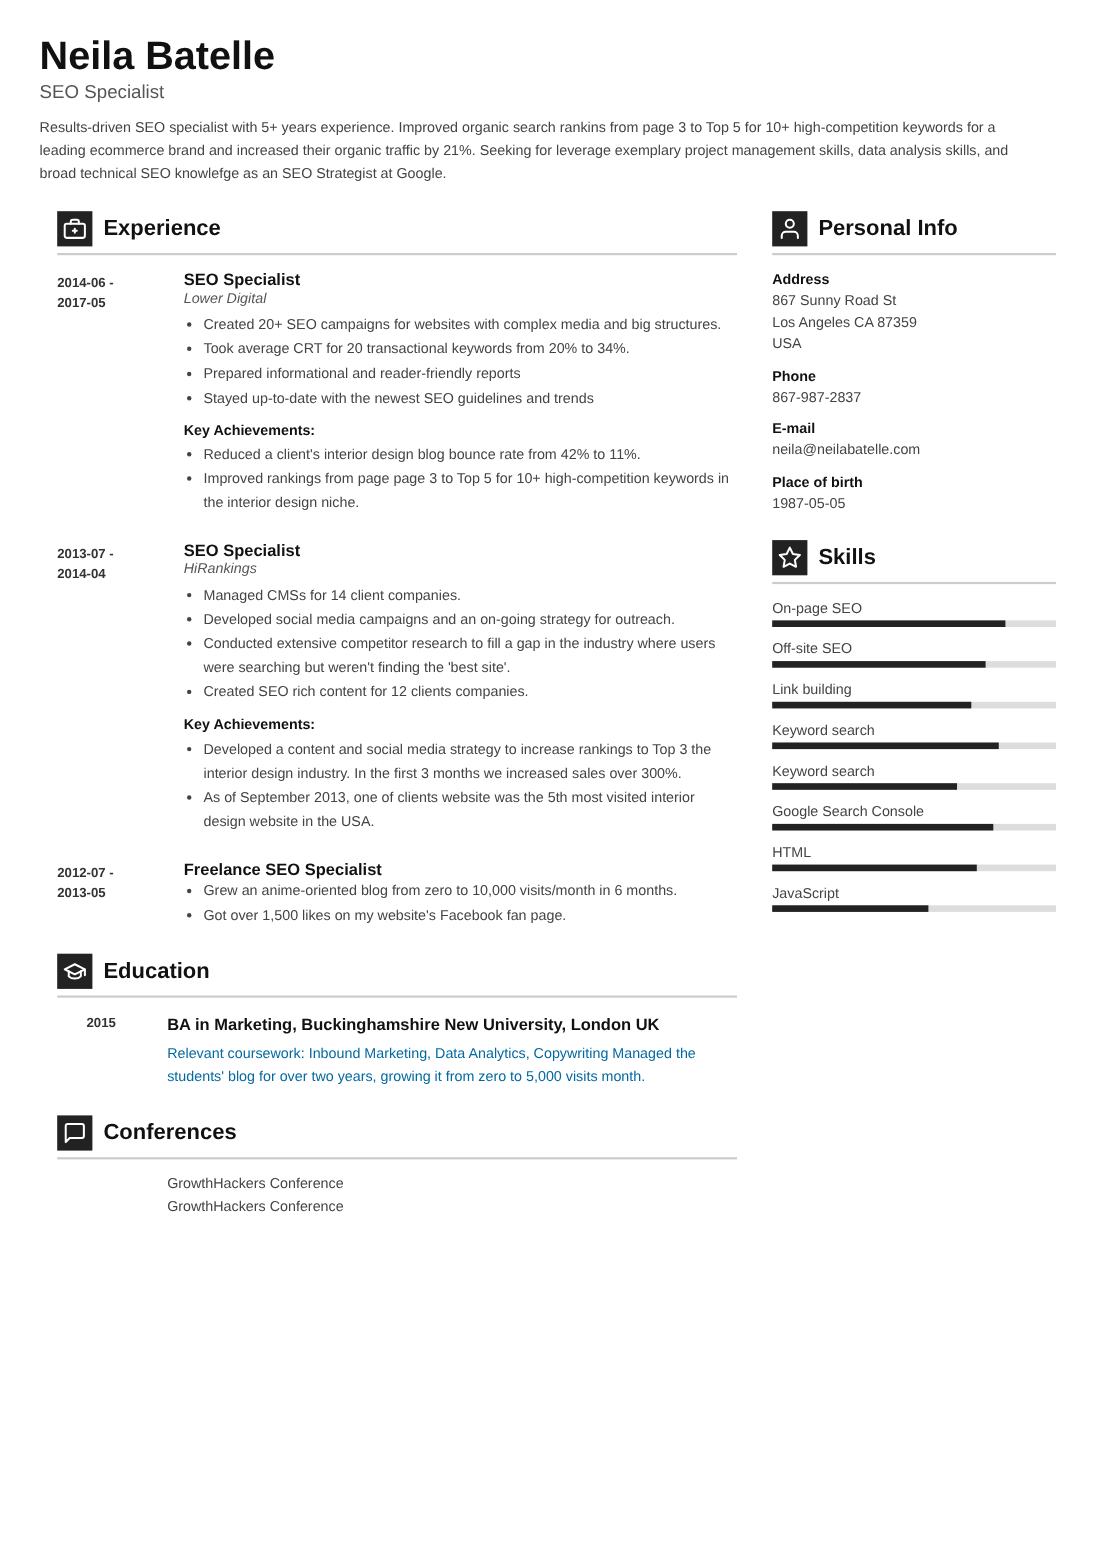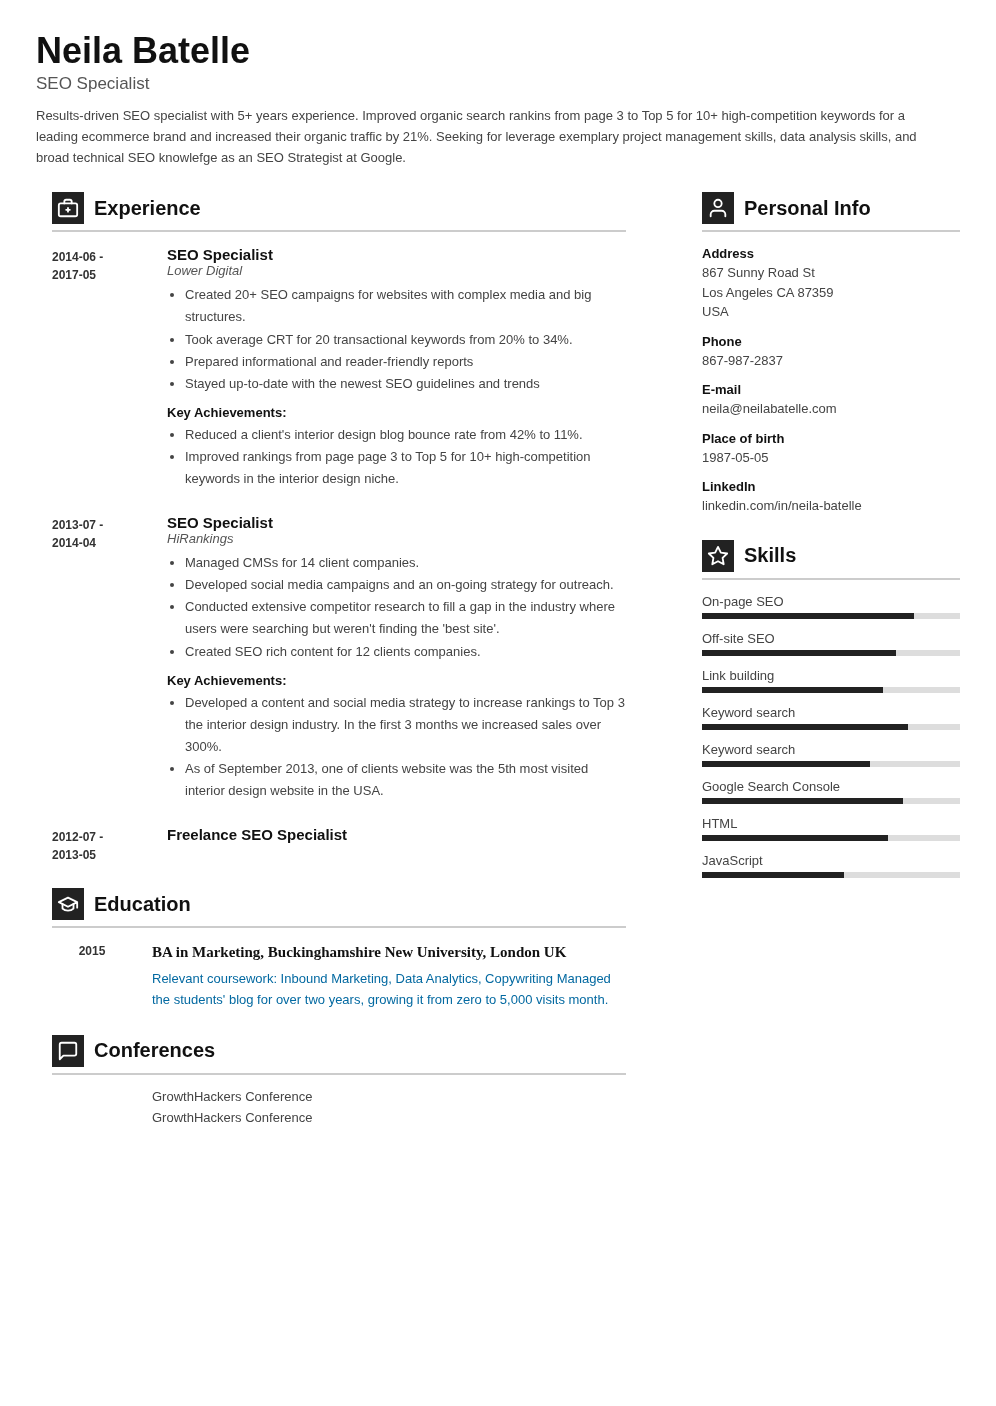--- a/index.html
+++ b/index.html
@@ -43,21 +43,20 @@
       margin-top: 8px;
     }
     .left-col {
       flex: 1;
       min-width: 0;
       margin-left: 16px;
     }
     .right-col {
       width: 258px;
       flex-shrink: 0;
-      margin-left: 44px;
     }
     .section {
       margin-bottom: 24px;
     }
     .section-header {
       display: flex;
       align-items: center;
       gap: 10px;
       border-bottom: 2px solid #ccc;
       padding-bottom: 6px;
@@ -169,21 +168,20 @@
       flex-shrink: 0;
       padding-top: 2px;
       text-align: center;
     }
     .edu-content h3 {
       font-size: 15px;
       font-weight: 800;
       color: #111;
       line-height: 1.4;
       margin-bottom: 6px;
-      font-family: Liberation Serif, serif;
     }
     .edu-content p {
       font-size: 13px;
       color: #0369a1;
       line-height: 1.6;
     }
     .conf-item {
       display: flex;
       gap: 20px;
       margin-bottom: 6px;
@@ -264,20 +262,24 @@
                 <ul>
                   <li>Developed a content and social media strategy to increase rankings to Top 3 the interior design industry. In the first 3 months we increased sales over 300%.</li>
                   <li>As of September 2013, one of clients website was the 5th most visited interior design website in the USA.</li>
                 </ul>
               </div>
             </div>
             <div class="experience-item">
               <div class="exp-date">2012-07 -<br>2013-05</div>
               <div class="exp-content">
                 <h3>Freelance SEO Specialist</h3>
+                <ul>
+                  <li>Grew an anime-oriented blog from zero to 10,000 visits/month in 6 months.</li>
+                  <li>Got over 1,500 likes on my website's Facebook fan page.</li>
+                </ul>
               </div>
             </div>
           </div>
       </div>
 
       <div class="section">
         <div class="section-header">
           <div class="section-icon">
             <svg class="icon-svg" viewBox="0 0 24 24" fill="none" stroke="white" stroke-width="2" stroke-linecap="round" stroke-linejoin="round">
               <path d="M22 10v6M2 10l10-5 10 5-10 5z"></path>
@@ -344,24 +346,20 @@
               <div class="value" style="white-space: pre-line;">867-987-2837</div>
             </div>
             <div class="personal-info-item">
               <div class="label">E-mail</div>
               <div class="value" style="white-space: pre-line;">neila@neilabatelle.com</div>
             </div>
             <div class="personal-info-item">
               <div class="label">Place of birth</div>
               <div class="value" style="white-space: pre-line;">1987-05-05</div>
             </div>
-            <div class="personal-info-item">
-              <div class="label">LinkedIn</div>
-              <div class="value" style="white-space: pre-line;">linkedin.com/in/neila-batelle</div>
-            </div>
           </div>
       </div>
 
       <div class="section">
         <div class="section-header">
           <div class="section-icon">
             <svg class="icon-svg" viewBox="0 0 24 24" fill="none" stroke="white" stroke-width="2" stroke-linecap="round" stroke-linejoin="round">
               <polygon points="12 2 15.09 8.26 22 9.27 17 14.14 18.18 21.02 12 17.77 5.82 21.02 7 14.14 2 9.27 8.91 8.26 12 2"></polygon>
             </svg>
           </div>

